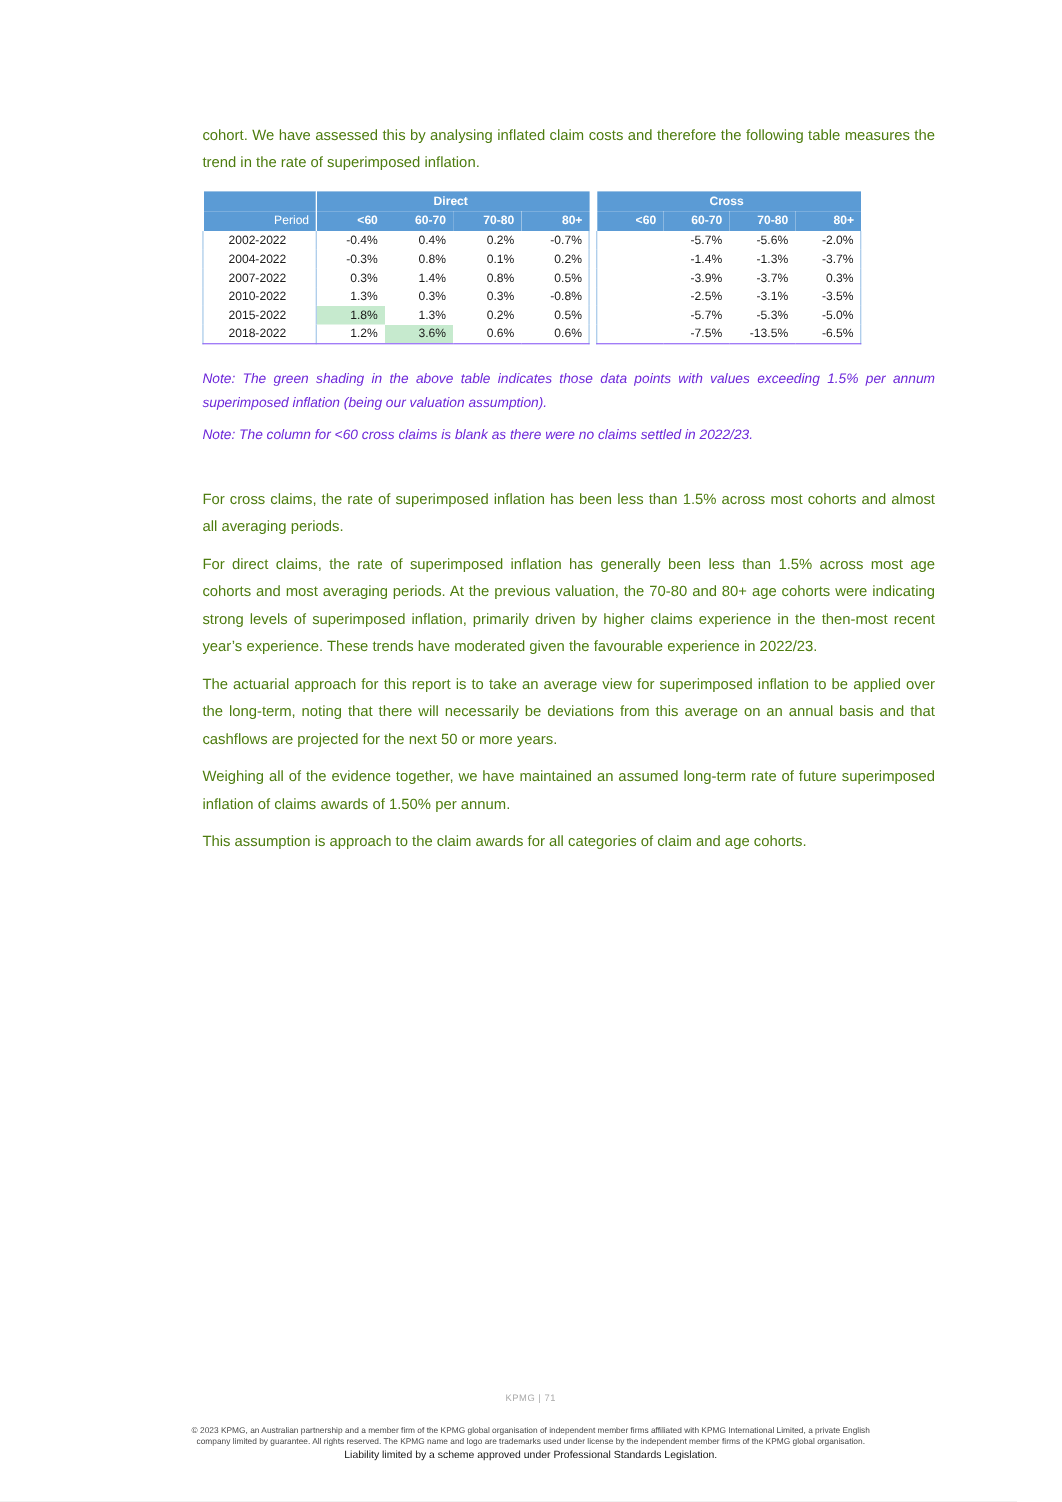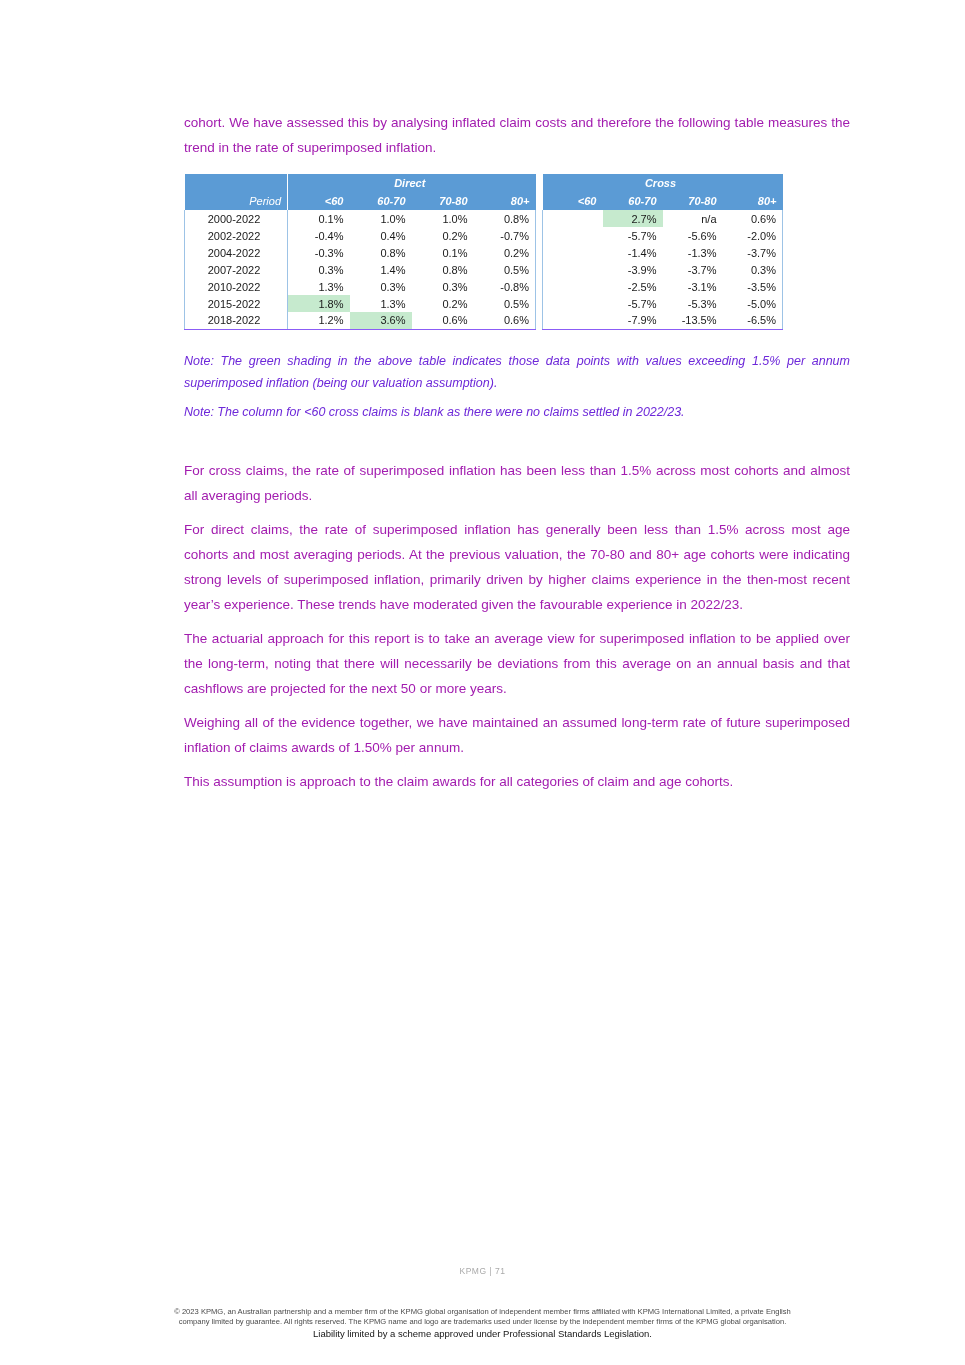--- a/index.html
+++ b/index.html
@@ -18,21 +18,21 @@
   .content {
     position: absolute;
     left: 184px;
     top: 110px;
     width: 666px;
   }
 
   .body-text {
     font-size: 13.5px;
     line-height: 25px;
-    color: #a21caf;
+    color: #4d7c0f;
     text-align: justify;
   }
 
   .intro { margin-bottom: 14px; }
 
   .caption {
     font-size: 13.5px;
     font-weight: normal;
     line-height: 19px;
     color: #2E74B5;
@@ -53,21 +53,20 @@
     height: 17px;
     white-space: nowrap;
     overflow: hidden;
   }
   .data-table thead th {
     background: #5B9BD5;
     color: #ffffff;
     font-weight: bold;
     text-align: right;
     height: 18px;
-    font-style: italic;
   }
   .data-table thead th.group { text-align: center; }
   .data-table thead th.period-h { text-align: right; font-weight: normal; }
   .data-table thead th.corner, .data-table thead th.period-h { border-right: 1px solid #ffffff; }
   .data-table th.spacer-h, .data-table td.spacer { background: #ffffff; border: none; padding: 0; }
   .data-table tbody td { text-align: right; background: #ffffff; }
   .data-table tbody td.period {
     text-align: center;
     border-left: 1px solid #9DC3E6;
     border-right: 1px solid #9DC3E6;
@@ -97,21 +96,21 @@
     position: absolute;
     top: 1266px;
     left: 0;
     width: 100%;
     text-align: center;
   }
   .page-num {
     font-size: 8.5px;
     color: #aaaaaa;
     letter-spacing: 0.5px;
-    margin-bottom: 31px;
+    margin-bottom: 20px;
   }
   .copyright {
     font-size: 7.6px;
     line-height: 10px;
     color: #4a4a4a;
     max-width: 760px;
     margin: 16px auto 1px auto;
   }
   .liability {
     font-size: 9.5px;
@@ -155,32 +154,20 @@
             <th>80+</th>
             <th class="spacer-h"></th>
             <th>&lt;60</th>
             <th>60-70</th>
             <th>70-80</th>
             <th>80+</th>
           </tr>
         </thead>
       <tbody id="table-body">
           <tr>
-            <td class="period">2000-2022</td>
-            <td>0.1%</td>
-            <td>1.0%</td>
-            <td>1.0%</td>
-            <td class="d-last">0.8%</td>
-            <td class="spacer"></td>
-            <td class="c-first"></td>
-            <td class="hl">2.7%</td>
-            <td>n/a</td>
-            <td class="c-last">0.6%</td>
-          </tr>
-          <tr>
             <td class="period">2002-2022</td>
             <td>-0.4%</td>
             <td>0.4%</td>
             <td>0.2%</td>
             <td class="d-last">-0.7%</td>
             <td class="spacer"></td>
             <td class="c-first"></td>
             <td>-5.7%</td>
             <td>-5.6%</td>
             <td class="c-last">-2.0%</td>
@@ -234,21 +221,21 @@
             <td class="c-last">-5.0%</td>
           </tr>
           <tr>
             <td class="period">2018-2022</td>
             <td>1.2%</td>
             <td class="hl">3.6%</td>
             <td>0.6%</td>
             <td class="d-last">0.6%</td>
             <td class="spacer"></td>
             <td class="c-first"></td>
-            <td>-7.9%</td>
+            <td>-7.5%</td>
             <td>-13.5%</td>
             <td class="c-last">-6.5%</td>
           </tr>
         </tbody>
     </table>
 
     <div class="notes" id="notes">
         <p class="note">Note: The green shading in the above table indicates those data points with values exceeding 1.5% per annum superimposed inflation (being our valuation assumption).</p>
         <p class="note">Note: The column for &lt;60 cross claims is blank as there were no claims settled in 2022/23.</p>
       </div>

